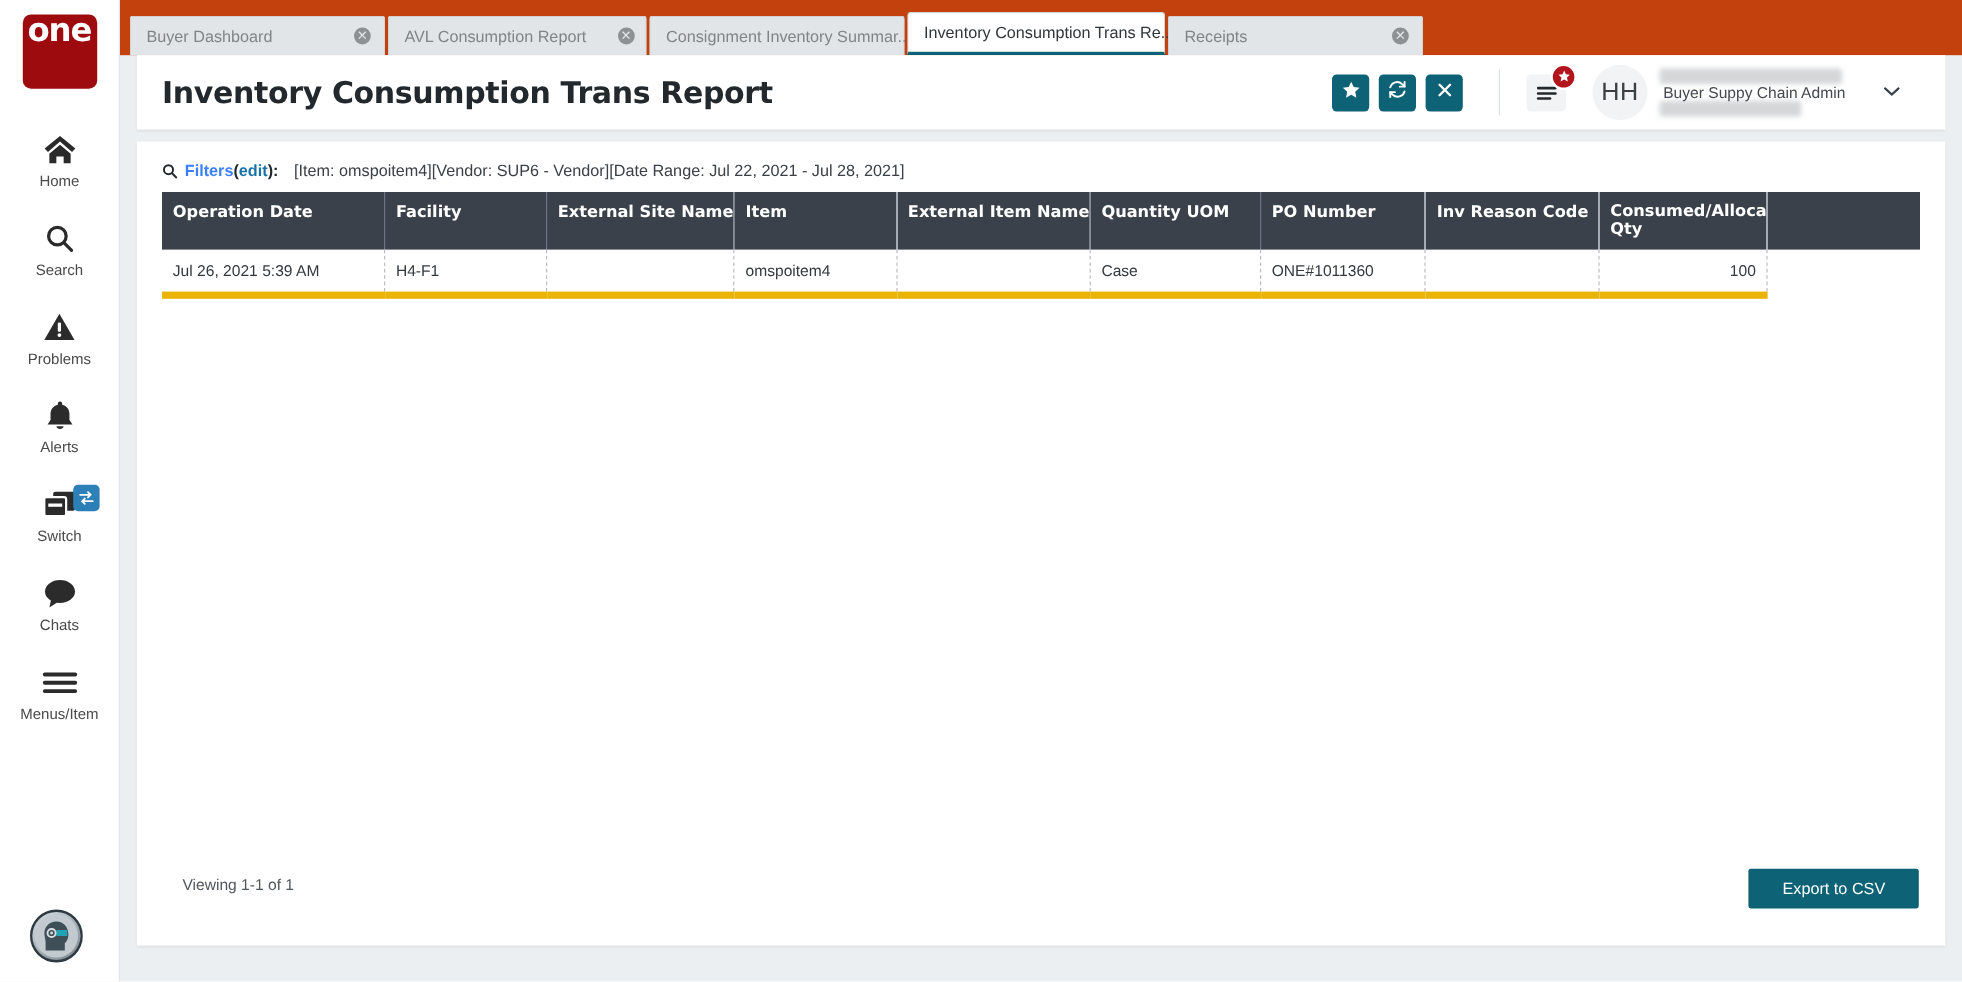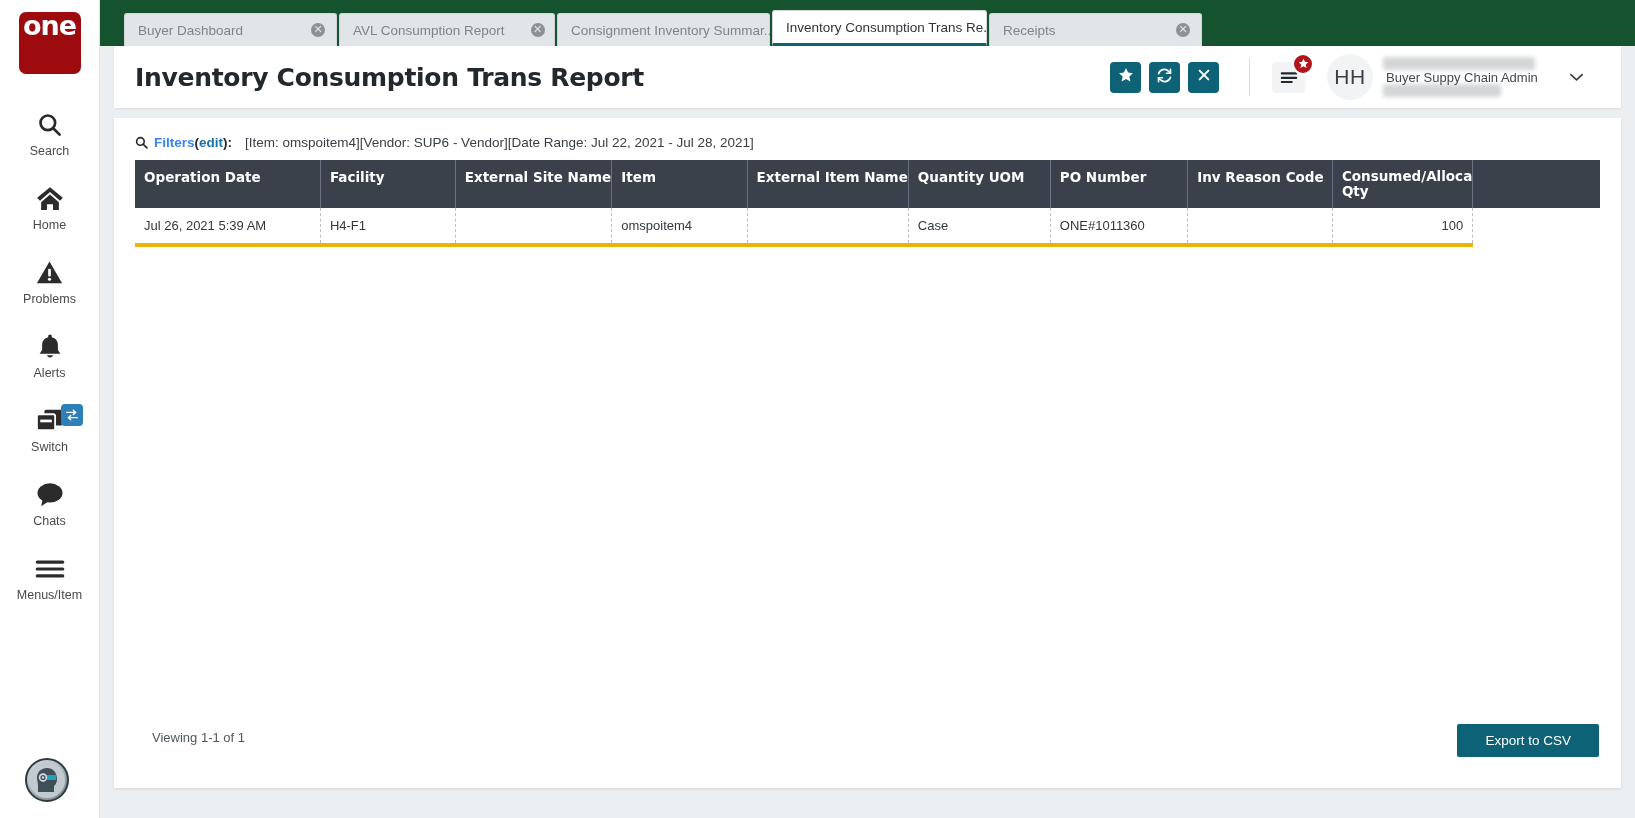--- a/index.html
+++ b/index.html
@@ -39,21 +39,21 @@
   .bot-avatar {
     position: absolute; left: 25px; bottom: 16px; width: 44px; height: 44px;
     border-radius: 50%; background: radial-gradient(circle at 38% 34%, #e9edf0 0%, #b9c2c8 45%, #5c6a72 100%);
     border: 2px solid #2e3a42; display: flex; align-items: center; justify-content: center;
     overflow: hidden; cursor: pointer;
   }
 
   
   .tabstrip {
     position: absolute; left: 100px; top: 0; width: 1535px; height: 46px;
-    background: #14532d; display: flex; align-items: flex-end; padding-left: 24px;
+    background: #c2410c; display: flex; align-items: flex-end; padding-left: 8px;
   }
   .tab {
     height: 33px; min-width: 60px; background: #e2e5e7; border: 1px solid #d2d6d9;
     border-bottom: none; border-top-left-radius: 3px; border-top-right-radius: 3px;
     display: flex; align-items: center; justify-content: space-between;
     padding: 0 11px 0 13px; margin-right: 2px; cursor: pointer;
   }
   .tab.active { background: #ffffff; border-bottom: 3px solid #0e6276; height: 36px; }
   .tab-label { font-size: 13.5px; color: #808487; white-space: nowrap; }
   .tab.active .tab-label { color: #30353a; }
@@ -129,21 +129,21 @@
   table.grid thead th {
     background: #3a414b; color: #ffffff; font-size: 13.5px; font-weight: 700;
     text-align: left; vertical-align: top; padding: 9px 0 9px 9px; height: 38px;
     border-right: 1px solid #6b7280; font-family: "DejaVu Sans", sans-serif;
     overflow: hidden; white-space: nowrap;
   }
   table.grid thead th.wrapcol { white-space: normal; line-height: 15px; }
   table.grid thead th.last { border-right: none; }
   table.grid tbody td {
     font-size: 13px; color: #32383d; padding: 10px 0 10px 9px; height: 36px;
-    border-right: 1px dashed #b9bdc1; border-bottom: 4px solid #eab308;
+    border-right: 1px dashed #b9bdc1; border-bottom: 6px solid #eab308;
     overflow: hidden; white-space: nowrap;
   }
   table.grid tbody td.num { text-align: right; padding-right: 9px; }
   table.grid tbody td.lastcell { border-right: none; }
 
   .footer-row {
     position: absolute; left: 0; bottom: 0; width: 100%; height: 76px;
   }
   .viewing {
     position: absolute; left: 38px; top: 18px; font-size: 13px; color: #51575c;
@@ -161,36 +161,36 @@
 
   <div class="rail">
     <div class="logo">
       <span class="logo-text">one</span>
     </div>
 
     <div class="rail-items">
 
       <div class="rail-item">
         <span class="rail-ico">
+          <svg width="28" height="26" viewBox="0 0 24 22" fill="#2b2b2b">
+            <path d="M12 1 L23 10 L20.6 12.4 L12 5 L3.4 12.4 L1 10 Z"></path>
+            <path d="M12 7.2 L19.6 13.7 V20.5 H14.6 V15.6 H9.4 V20.5 H4.4 V13.7 Z"></path>
+          </svg>
+        </span>
+        <span class="rail-lab">Home</span>
+      </div>
+
+      <div class="rail-item">
+        <span class="rail-ico">
           <svg width="27" height="27" viewBox="0 0 24 24" fill="none" stroke="#2b2b2b" stroke-width="2.4">
             <circle cx="10.5" cy="10.5" r="6.5"></circle>
               <line x1="15.5" y1="15.5" x2="21" y2="21" stroke-linecap="round"></line>
           </svg>
         </span>
         <span class="rail-lab">Search</span>
-      </div>
-
-      <div class="rail-item">
-        <span class="rail-ico">
-          <svg width="28" height="26" viewBox="0 0 24 22" fill="#2b2b2b">
-            <path d="M12 1 L23 10 L20.6 12.4 L12 5 L3.4 12.4 L1 10 Z"></path>
-            <path d="M12 7.2 L19.6 13.7 V20.5 H14.6 V15.6 H9.4 V20.5 H4.4 V13.7 Z"></path>
-          </svg>
-        </span>
-        <span class="rail-lab">Home</span>
       </div>
 
       <div class="rail-item">
         <span class="rail-ico">
           <svg width="27" height="25" viewBox="0 0 24 22" fill="#2b2b2b">
             <path d="M12 1.2 L23.2 20.6 H0.8 Z"></path>
             <rect x="10.8" y="7.6" width="2.4" height="7" fill="#ffffff" rx="1"></rect>
             <circle cx="12" cy="17" r="1.4" fill="#ffffff"></circle>
           </svg>
         </span>

